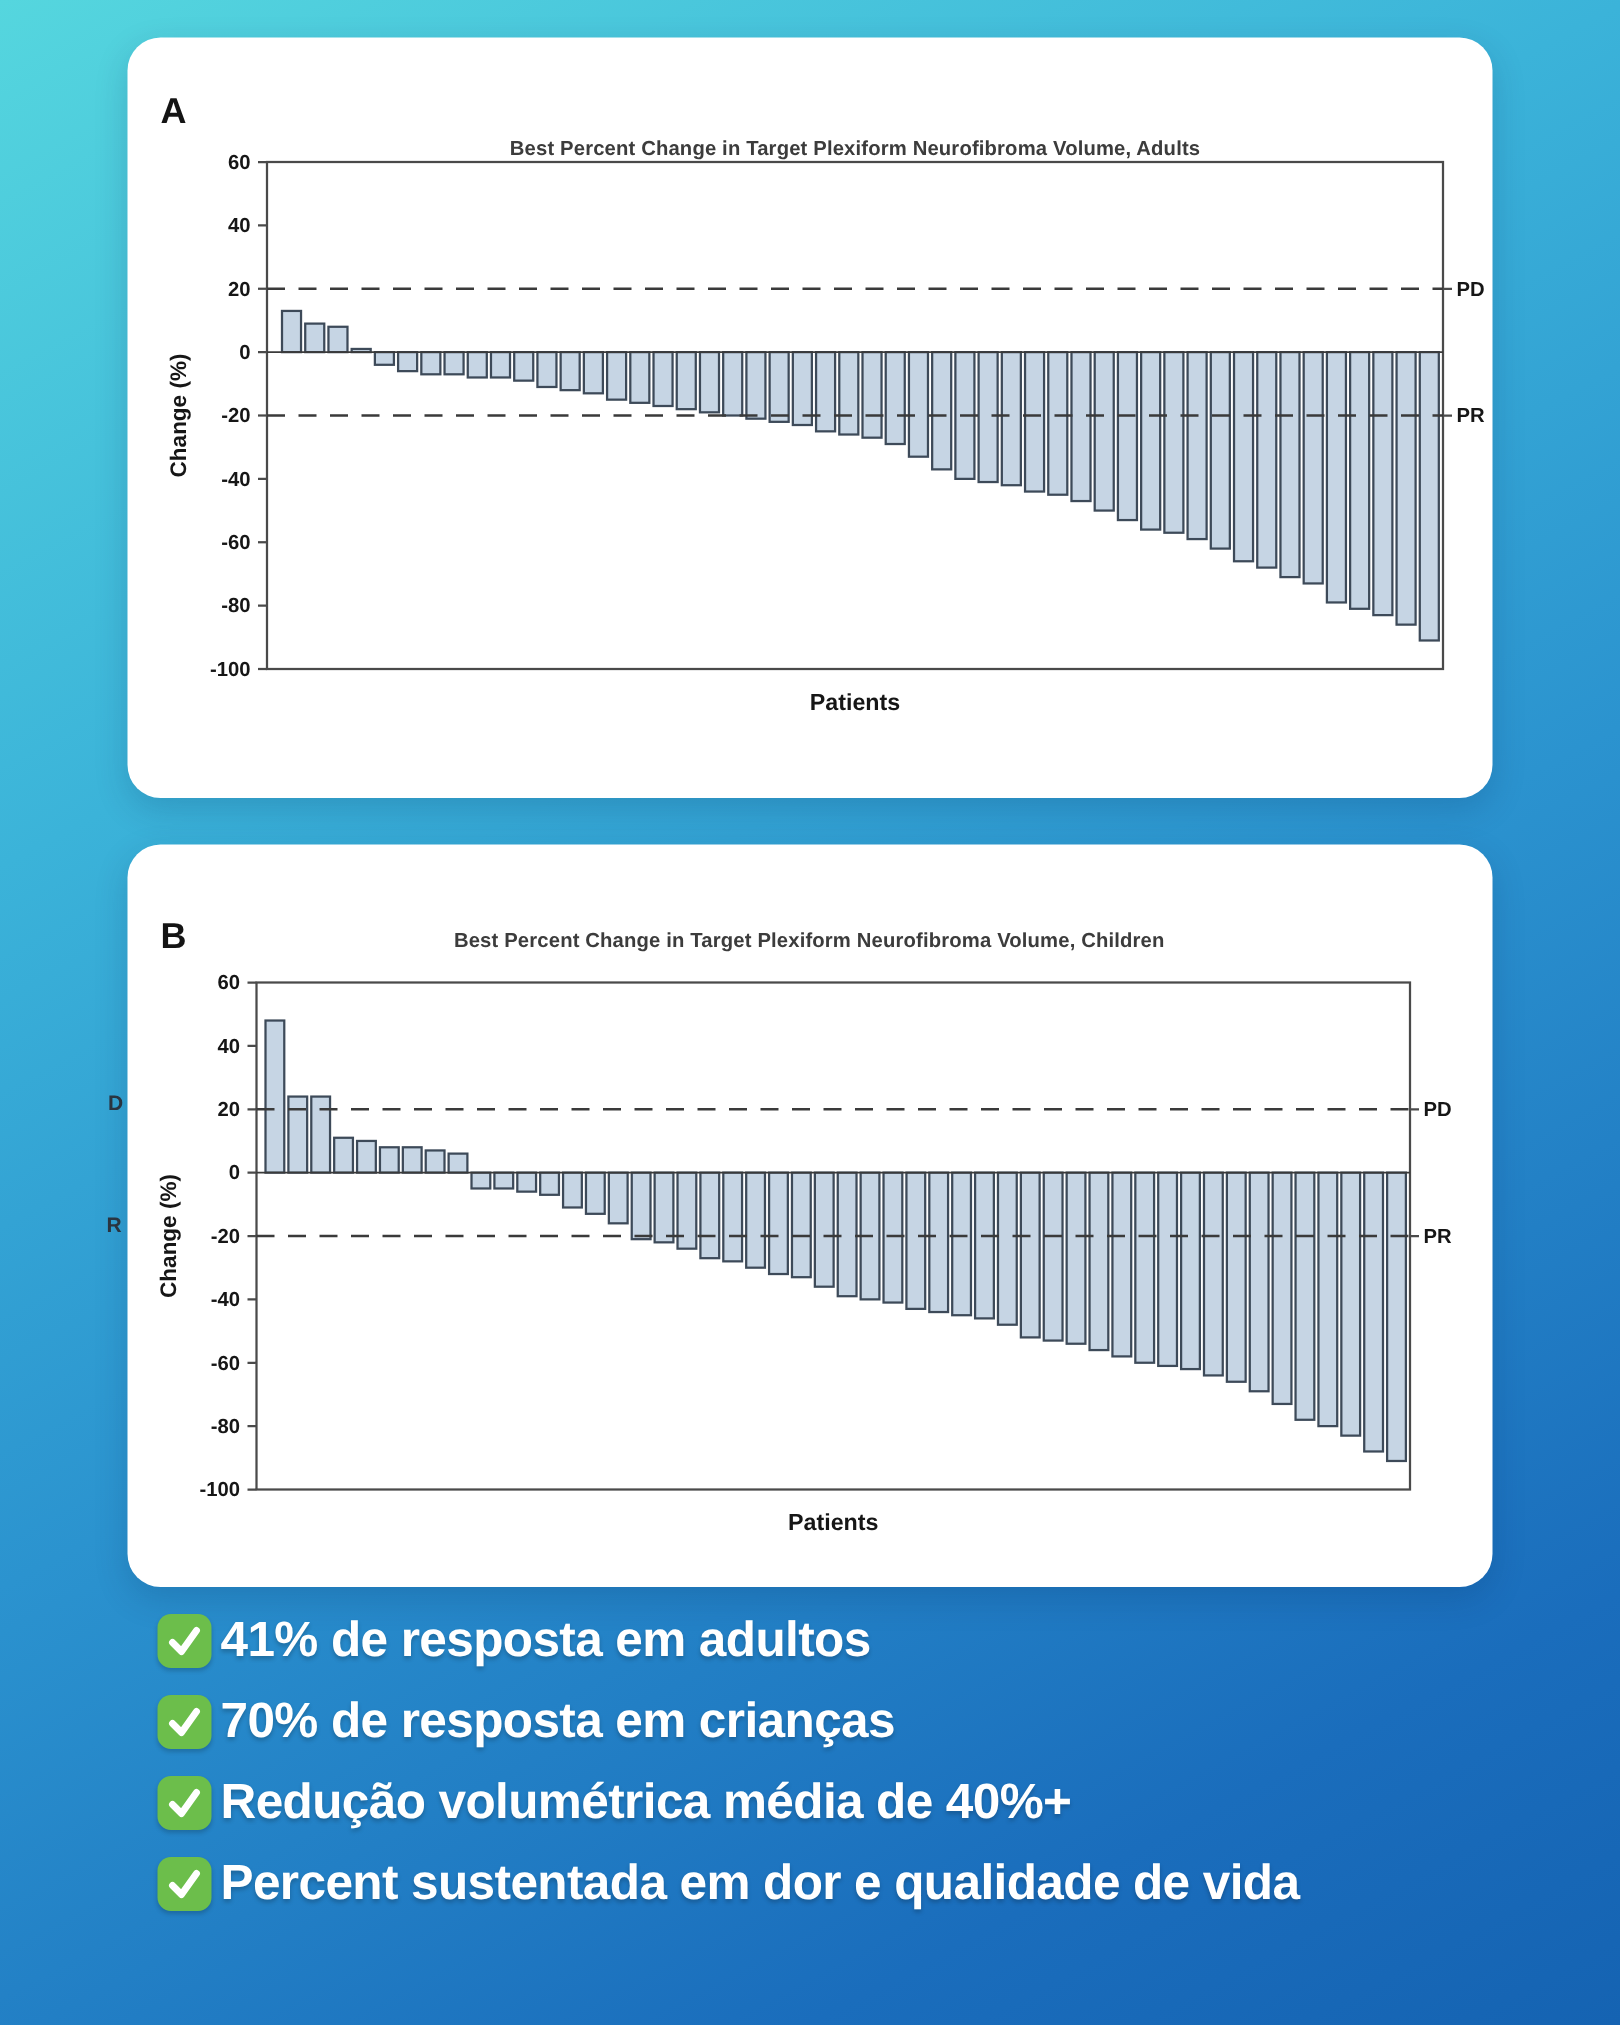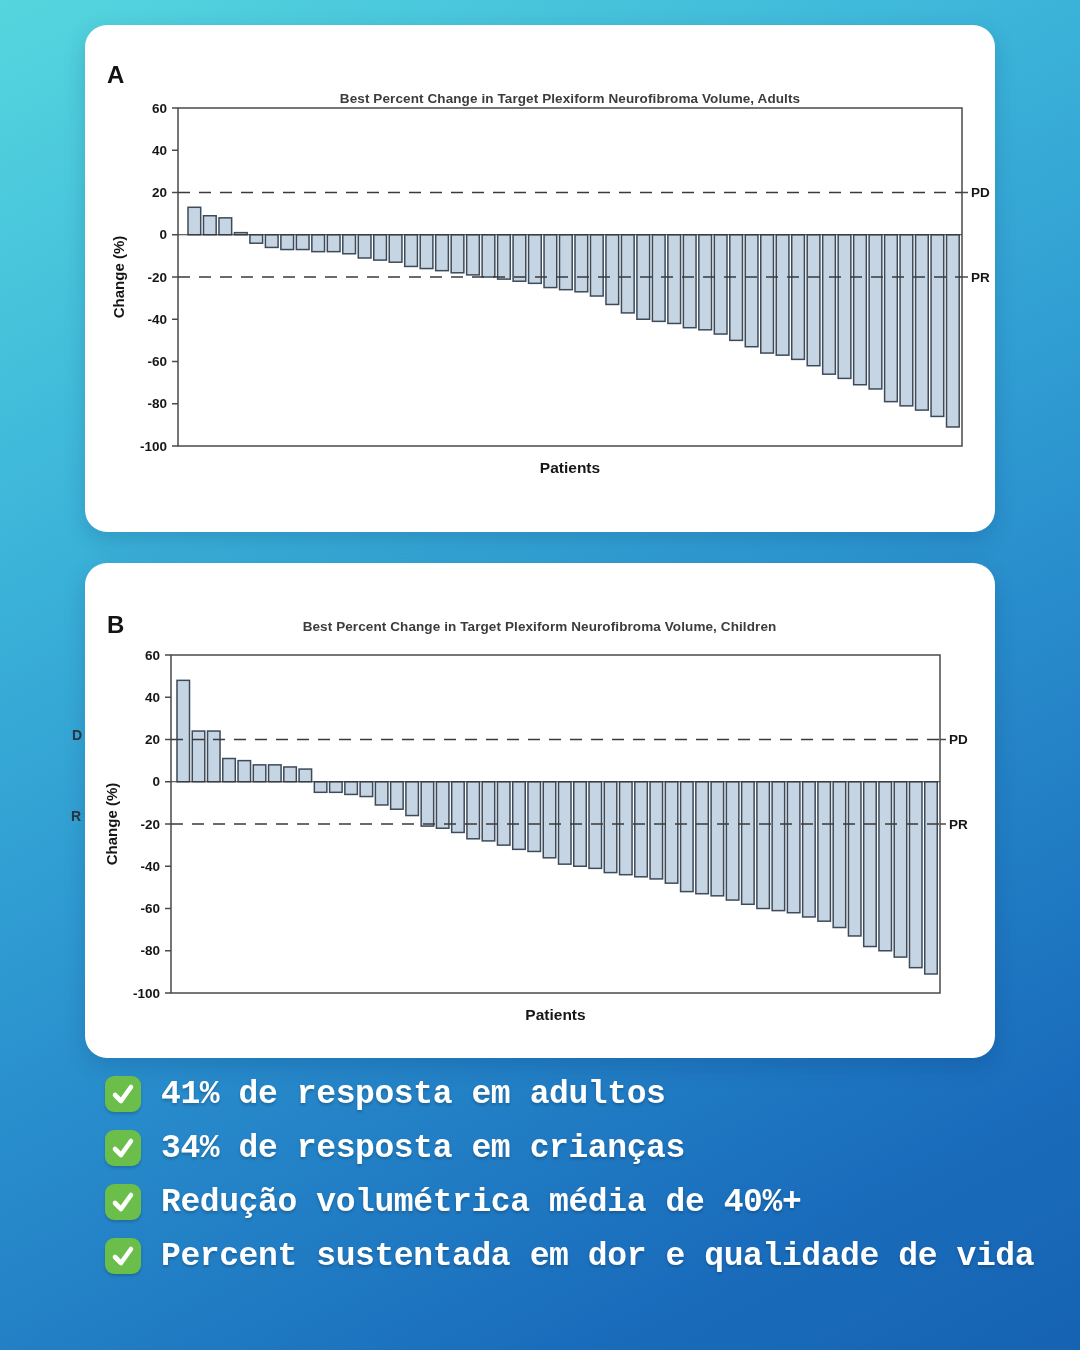--- a/index.html
+++ b/index.html
@@ -29,21 +29,21 @@
   .chart-svg{position:absolute;left:0;top:0;}
   .chart-svg text{font-family:"Liberation Sans",sans-serif;}
   .edge-frag{
     position:absolute;font-size:14px;font-weight:bold;color:#2c3640;z-index:0;
   }
   #fragD{left:72px;top:727px;}
   #fragR{left:71px;top:808px;}
   .bullets{
     position:absolute;left:105px;top:1076px;margin:0;padding:0;list-style:none;z-index:2;
   }
-  .bullet{display:flex;align-items:flex-start;gap:20px;height:36px;margin-bottom:18px;font-family:Liberation Mono, monospace;}
+  .bullet{display:flex;align-items:flex-end;gap:6px;height:36px;margin-bottom:18px;}
   .check{
     width:36px;height:36px;border-radius:9px;flex:0 0 36px;
     display:flex;align-items:center;justify-content:center;
     box-shadow:0 2px 3px rgba(0,0,0,.18);
   }
   .bullet-text{
     color:#ffffff;font-size:33px;font-weight:bold;letter-spacing:-.4px;
     text-shadow:0 2px 3px rgba(0,0,0,.22);white-space:nowrap;
   }
 </style>
@@ -231,21 +231,21 @@
         </svg>
     </span>
     <span class="bullet-text">41% de resposta em adultos</span>
   </li>
   <li class="bullet">
     <span class="check check-bg" style="background: rgb(108, 190, 75);">
       <svg width="24" height="24" viewBox="0 0 24 24">
           <polyline points="4,13 10,19 20,5" fill="none" stroke="#ffffff" stroke-width="4.6" stroke-linecap="round" stroke-linejoin="round"></polyline>
         </svg>
     </span>
-    <span class="bullet-text">34% de resposta em crianças</span>
+    <span class="bullet-text">70% de resposta em crianças</span>
   </li>
   <li class="bullet">
     <span class="check check-bg" style="background: rgb(108, 190, 75);">
       <svg width="24" height="24" viewBox="0 0 24 24">
           <polyline points="4,13 10,19 20,5" fill="none" stroke="#ffffff" stroke-width="4.6" stroke-linecap="round" stroke-linejoin="round"></polyline>
         </svg>
     </span>
     <span class="bullet-text">Redução volumétrica média de 40%+</span>
   </li>
   <li class="bullet">

